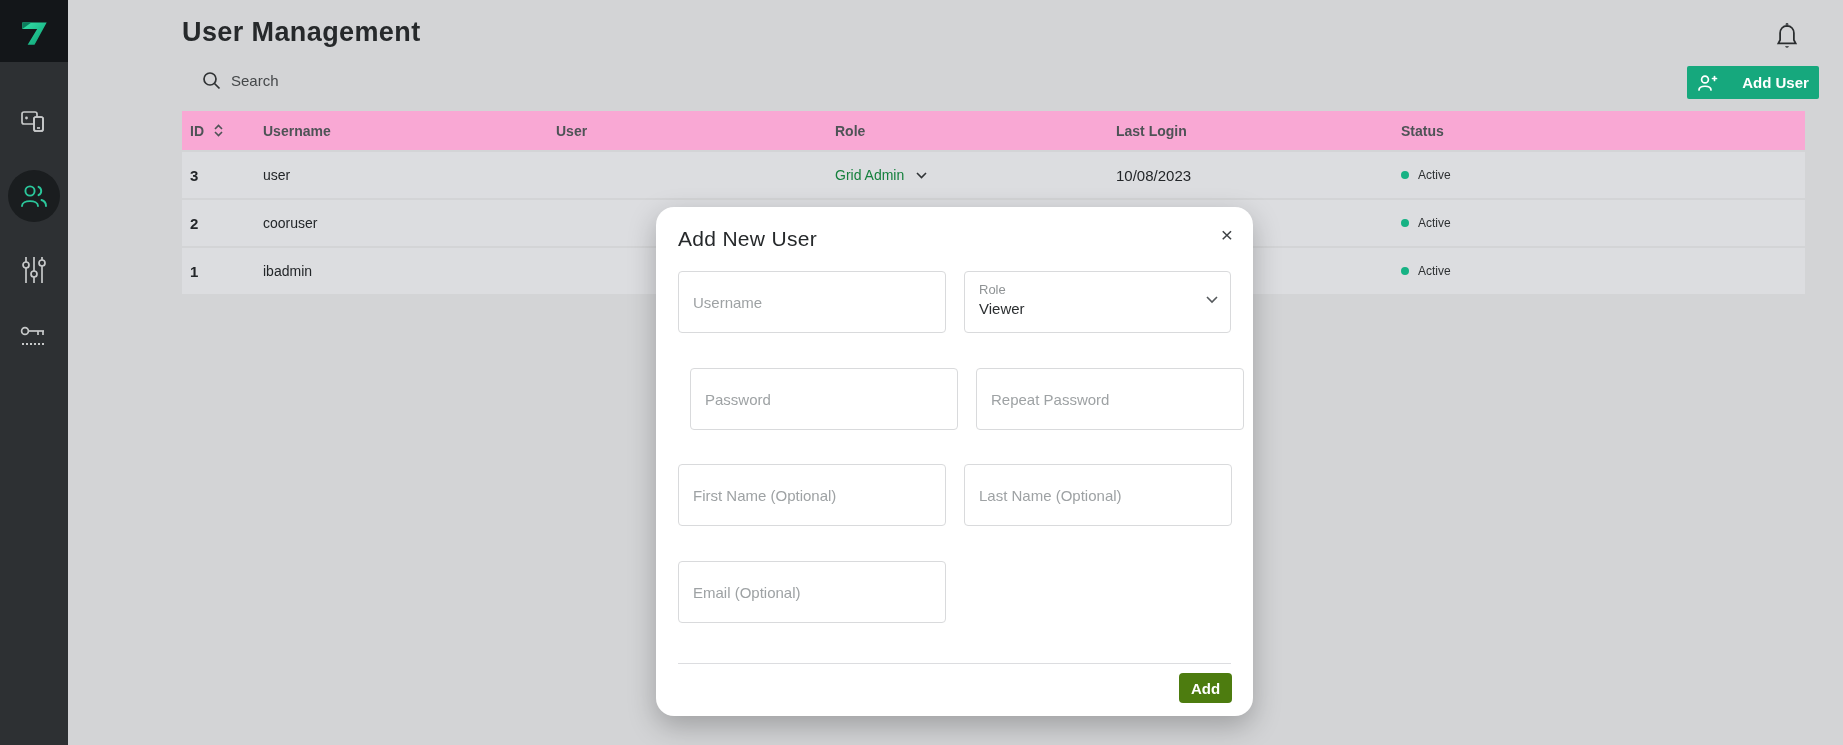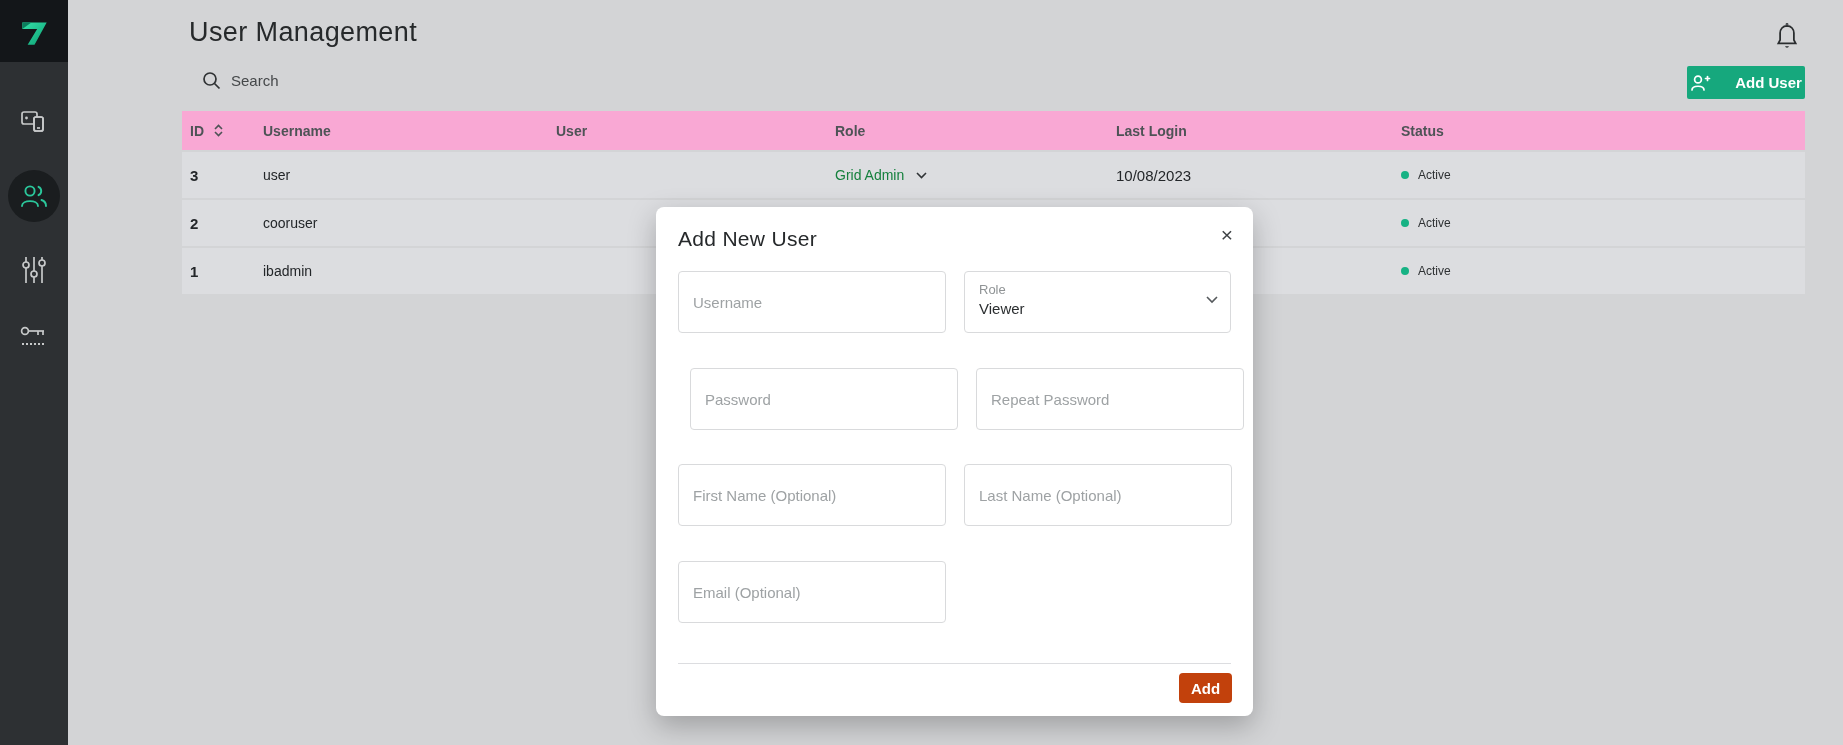--- a/index.html
+++ b/index.html
@@ -14,65 +14,65 @@
   .sidebar { position:absolute; left:0; top:0; width:68px; height:745px; background:#2d3033; z-index:5; }
   .logo-block { position:absolute; left:0; top:0; width:68px; height:62px; background:#131619; display:flex; align-items:center; justify-content:center; }
   .nav-item { position:absolute; left:0; width:68px; display:flex; align-items:center; justify-content:center; cursor:pointer; }
   .nav-item.devices { top:104px; height:36px; }
   .nav-item.users   { top:170px; height:52px; }
   .nav-item.sliders { top:252px; height:36px; }
   .nav-item.key     { top:318px; height:38px; }
   .active-circle { width:52px; height:52px; border-radius:50%; background:#1a1d1f; display:flex; align-items:center; justify-content:center; }
 
   
-  .page-title { position:absolute; left:189px; top:17px; font-size:27px; font-weight:normal; color:#26292b; letter-spacing:.4px; z-index:1; }
+  .page-title { position:absolute; left:182px; top:17px; font-size:27px; font-weight:bold; color:#26292b; letter-spacing:.4px; z-index:1; }
   .bell { position:absolute; left:1773px; top:22px; width:30px; height:32px; cursor:pointer; z-index:1; }
 
   .search-wrap { position:absolute; left:202px; top:71px; display:flex; align-items:center; gap:10px; z-index:1; }
   .search-input { border:none; background:transparent; outline:none; font-size:15px; color:#b91c1c; width:220px; font-family:"Liberation Sans",sans-serif; }
   .search-input::placeholder { color:#45484a; opacity:1; }
 
-  .add-user-btn { position:absolute; left:1687px; top:66px; width:118px; height:33px; background:#16a87d; color:#fff;
+  .add-user-btn { position:absolute; left:1687px; top:66px; width:132px; height:33px; background:#16a87d; color:#fff;
     border:none; border-radius:2px; display:flex; align-items:center; justify-content:center; gap:24px;
     font-size:15px; font-weight:bold; cursor:pointer; z-index:1; font-family:"Liberation Sans",sans-serif; }
 
   
   .table { position:absolute; left:182px; top:111px; width:1623px; z-index:1; }
   .thead { position:relative; height:39px; background:#f9a8d4; }
   .th { position:absolute; top:0; height:39px; display:flex; align-items:center; font-size:14px; font-weight:bold; color:#4e5356; }
   .trow { position:relative; height:46px; background:#dcdde0; margin-top:2px; }
   .td { position:absolute; top:0; height:46px; display:flex; align-items:center; font-size:15px; color:#232629; }
   .col-id { left:8px; }  .col-sort { left:32px; } .col-user { left:81px; } .col-name { left:374px; }
   .col-role { left:653px; } .col-login { left:934px; } .col-status { left:1219px; }
   .td.col-id { font-weight:bold; }
   .td.col-user { font-weight:normal; font-size:14px; }
   .role-cell { display:flex; align-items:center; gap:12px; font-size:14px; color:#15803d; cursor:pointer; }
   .status-dot { width:8px; height:8px; border-radius:50%; background:#16b284; margin-right:9px; }
   .td.col-status { font-size:12px; color:#2e3133; }
   .sort-icon { display:flex; flex-direction:column; gap:1px; cursor:pointer; }
 
   
   .modal { position:absolute; left:656px; top:207px; width:597px; height:509px; background:#ffffff;
-    border-radius:8px; box-shadow:0 10px 28px rgba(0,0,0,.25); z-index:10;padding-left:40px; }
+    border-radius:18px; box-shadow:0 10px 28px rgba(0,0,0,.25); z-index:10;padding-left:40px; }
   .modal-title { position:absolute; left:22px; top:20px; font-size:21px; color:#26292b; letter-spacing:.3px; }
   .modal-close { position:absolute; right:20px; top:17px; font-size:21px; color:#3f4346; cursor:pointer; line-height:1;
     background:none; border:none; font-family:"Liberation Sans",sans-serif; }
   .field { position:absolute; height:62px; border:1px solid #d9dadc; border-radius:4px; background:#fff; }
   input.field { padding:0 14px; font-size:15px; color:#2b2e30; outline:none; font-family:"Liberation Sans",sans-serif; width:268px; }
   input.field::placeholder { color:#9ea2a4; opacity:1; }
   .f-left  { left:22px;  width:268px; }
   .f-right { left:308px; width:267px; }
   .f-full  { left:22px;  width:553px; }
   .r1 { top:64px; } .r2 { top:161px;margin-left:12px; } .r3 { top:257px; } .r4 { top:354px; }
   .role-select { cursor:pointer; padding:10px 14px; }
   .role-label { font-size:13px; color:#8f9395; }
   .role-value { font-size:15px; color:#2b2e30; margin-top:3px; }
   .role-chevron { position:absolute; right:12px; top:24px; }
   .modal-divider { position:absolute; left:22px; top:456px; width:553px; height:1px; background:#dcdde0; }
-  .modal-add-btn { position:absolute; left:523px; top:466px; width:53px; height:30px; background:#c2410c; color:#ffffff;
+  .modal-add-btn { position:absolute; left:523px; top:466px; width:53px; height:30px; background:#4d7c0f; color:#ffffff;
     border:none; border-radius:4px; font-size:15px; font-weight:bold; font-family:"Liberation Sans",sans-serif; cursor:default; }
 </style>
 </head>
 <body>
 
 <div class="sidebar">
   <div class="logo-block">
     <svg width="36" height="36" viewBox="0 0 34 34">
       <defs>
         <linearGradient id="lg" x1="0" y1="0" x2="1" y2="1">

